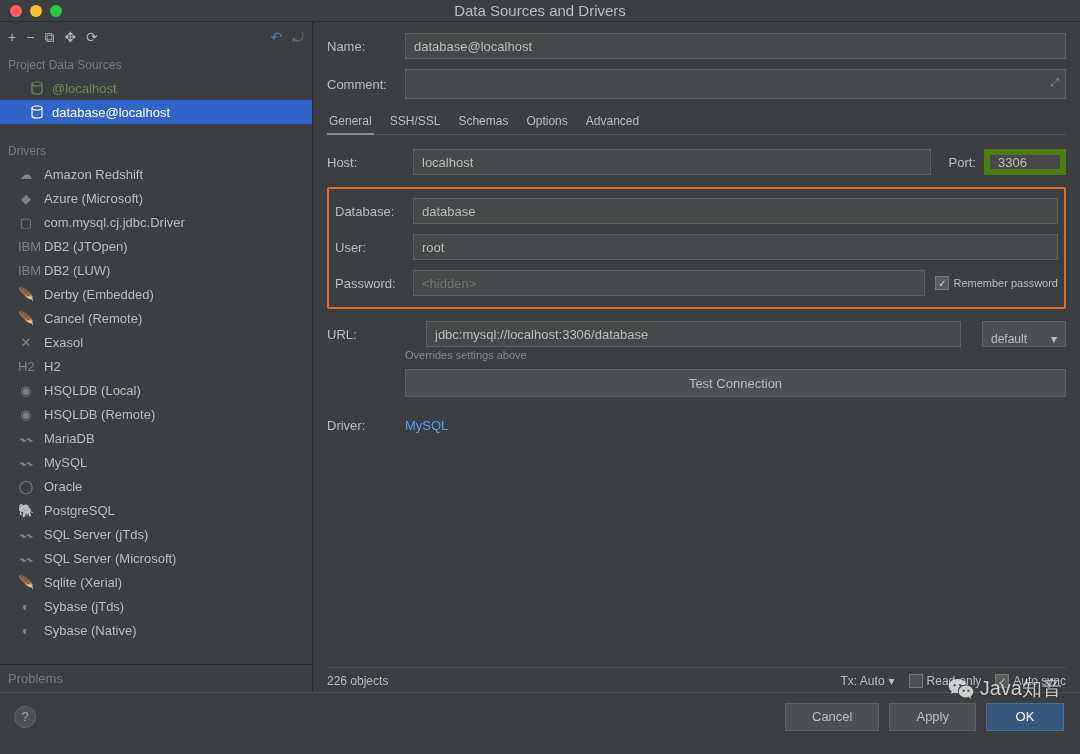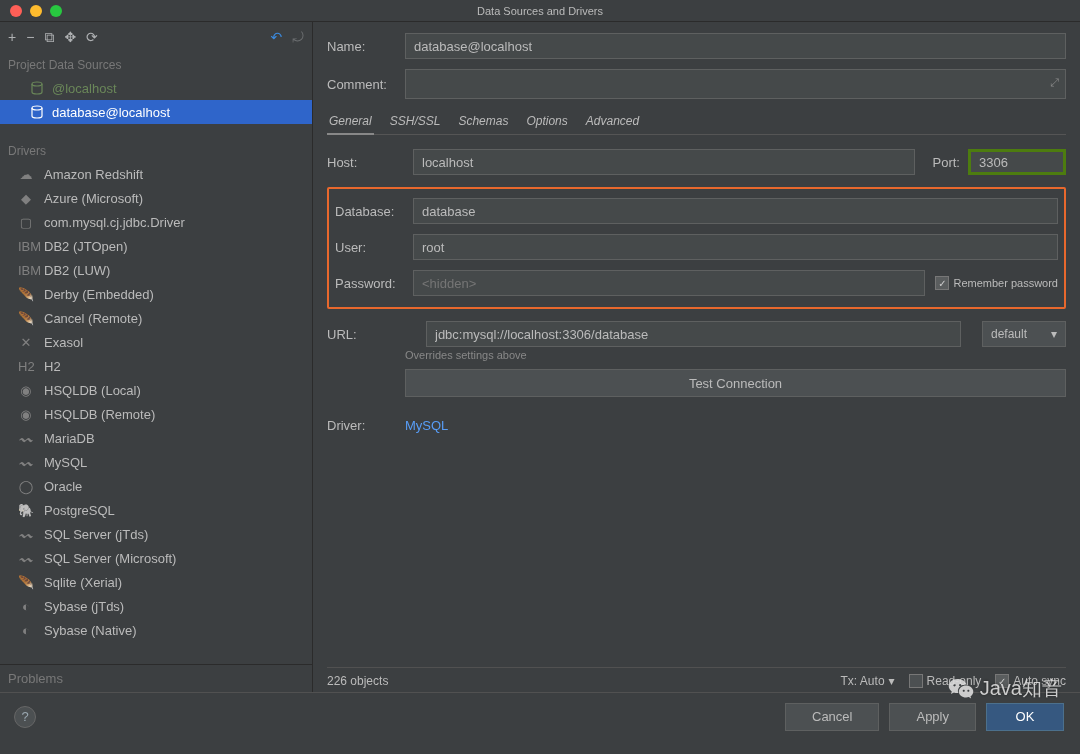--- a/index.html
+++ b/index.html
@@ -19,21 +19,21 @@
   display: flex;
   align-items: center;
   position: relative;
   border-bottom: 1px solid #2b2b2b;
 }
 .traffic { display: flex; gap: 8px; padding-left: 10px; }
 .dot { width: 12px; height: 12px; border-radius: 50%; }
 .dot.red { background: #ff5f57; }
 .dot.yellow { background: #febc2e; }
 .dot.green { background: #28c840; }
-.title { position: absolute; left: 50%; transform: translateX(-50%); color: #bbbbbb; font-size: 11px; }
+.title { position: absolute; left: 50%; transform: translateX(-50%); color: #bbbbbb; font-size: 15px; }
 
 .content { display: flex; height: 670px; }
 .left {
   width: 313px;
   background: #3c3f41;
   border-right: 1px solid #2b2b2b;
   display: flex; flex-direction: column;
 }
 .toolbar-left {
   height: 30px;
@@ -125,41 +125,41 @@
 }
 
 .tabs {
   display: flex;
   gap: 14px;
   border-bottom: 1px solid #555;
   margin: 6px 0 14px 0;
   padding-bottom: 4px;
   font-size: 12px;
 }
-.tab { color: #bbbbbb; cursor: pointer; padding: 2px 2px; font-style: italic; }
+.tab { color: #bbbbbb; cursor: pointer; padding: 2px 2px; }
 .tab.active { border-bottom: 2px solid #888; margin-bottom: -5px; padding-bottom: 3px; }
 .host-row { display: flex; align-items: center; gap: 8px; margin-bottom: 12px; }
 .host-row .text-input { flex: 1; }
 .port-lbl { color: #bbbbbb; margin-left: 10px; }
-.port-input { width: 98px; background: #45494a; border: 3px solid #4d7c0f; color: #bbbbbb; height: 26px; padding: 0 8px; font-size: 13px; }
+.port-input { width: 82px; background: #45494a; border: 6px solid #4d7c0f; color: #bbbbbb; height: 26px; padding: 0 8px; font-size: 13px; }
 .highlight-box {
   border: 2px solid #e8682d;
   border-radius: 2px;
   padding: 6px 6px 4px 6px;
   margin-bottom: 12px;
 }
 .highlight-box .form-row { margin-bottom: 4px; }
 .remember {
   display: flex; align-items: center; gap: 4px;
   font-size: 11px; color: #bbbbbb;
   margin-left: 10px;
 }
 .chk { width: 14px; height: 14px; background: #5a5d5e; border: 1px solid #777; display: inline-flex; align-items: center; justify-content: center; color: #ccc; font-size: 10px; }
 .url-row { display: flex; align-items: center; gap: 21px; margin-bottom: 2px; }
-.url-select { width: 84px; height: 26px; background: #4c5052; border: 1px solid #5e6060; color: #bbbbbb; display: flex; align-items: center; justify-content: space-between; padding: 0 8px; font-size: 12px; }
+.url-select { width: 84px; height: 26px; background: #4c5052; border: 1px solid #5e6060; color: #bbbbbb; display: flex; align-items: flex-end; justify-content: space-between; padding: 0 8px; font-size: 12px; }
 .overrides { font-size: 11px; color: #888; margin-left: 78px; margin-bottom: 8px; }
 .test-btn {
   margin-left: 78px;
   height: 28px;
   padding: 0 14px;
   background: #4c5052;
   border: 1px solid #5e6060;
   color: #bbbbbb;
   cursor: pointer;
   margin-bottom: 12px;

